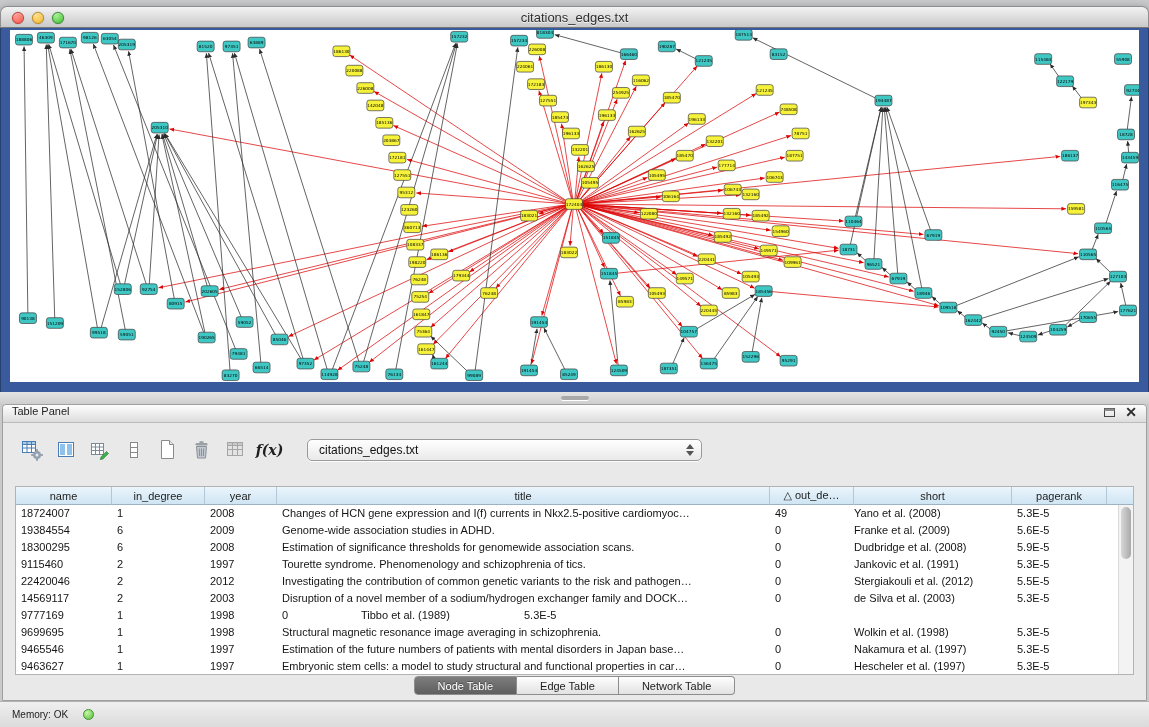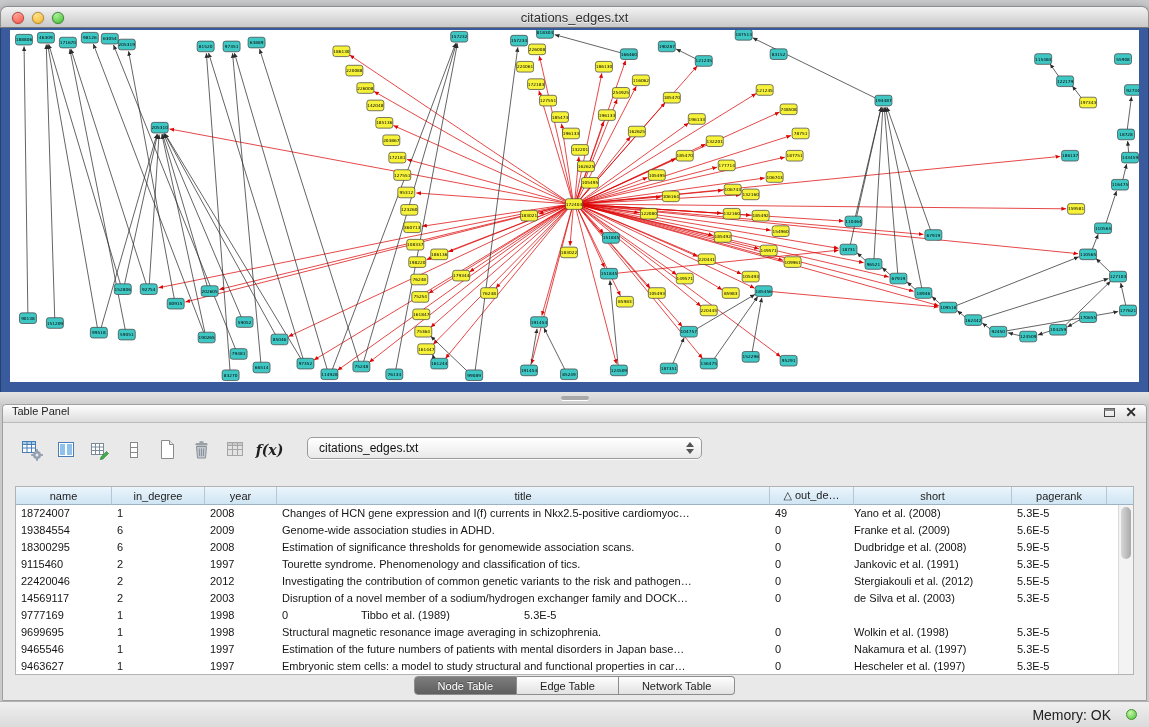--- a/index.html
+++ b/index.html
@@ -20,21 +20,21 @@
   
   .splitter{position:absolute;top:392px;left:0;width:100%;height:12px;background:linear-gradient(#e4e4e4,#cecece);display:flex;align-items:center;justify-content:center}
   .grip{width:28px;height:4px;border-radius:2px;background:#a9a9a9;box-shadow:0 1px 0 #fff}
 
   
   .table-panel{position:absolute;top:404px;left:2px;right:2px;height:297px;background:#e9e9e9;border:1px solid #9f9f9f;border-radius:4px 4px 0 0}
   .tp-header{height:18px;background:linear-gradient(#fdfdfd,#dddddd);border-bottom:1px solid #bcbcbc;border-radius:4px 4px 0 0;display:flex;align-items:flex-start;padding:0 9px;font-size:11px;color:#222}
   .tp-actions{margin-left:auto;display:flex;align-items:center;gap:9px}
   .close-x{font-size:14px;font-weight:bold;color:#2d2d2d;line-height:1}
 
-  .toolbar{display:flex;align-items:flex-start;gap:9px;padding:14px 16px 10px}
+  .toolbar{display:flex;align-items:center;gap:9px;padding:14px 16px 10px}
   .tbtn{background:none;border:none;width:25px;height:25px;display:flex;align-items:center;justify-content:center;padding:0}
   .fx{font-family:"DejaVu Serif",serif;font-style:italic;font-size:14px;font-weight:bold;color:#1e1e1e}
   .dropdown{margin-left:16px;width:395px;height:22px;border:1px solid #9b9b9b;border-radius:5px;background:linear-gradient(#ffffff,#e9e9e9);display:flex;align-items:center;padding:0 7px 0 11px;font-size:12px;color:#111;box-shadow:0 1px 0 rgba(255,255,255,.8)}
   .dd-arrows{margin-left:auto;display:flex;flex-direction:column;gap:2px;align-items:center}
 
   .table-wrap{position:absolute;left:12px;right:12px;top:81px;height:189px;background:#fff;border:1px solid #b3b3b3}
   .thead{display:flex;height:18px}
   .th{background:linear-gradient(#ebf5fc,#cfe5f3);border-right:1px solid #b4c7d6;border-bottom:1px solid #9db3c4;font-size:11px;color:#1d1d1d;display:flex;align-items:center;justify-content:center;overflow:hidden;white-space:nowrap;flex-shrink:0}
   .th.fill{flex:1;border-right:none}
   .c0{width:96px}.c1{width:93px}.c2{width:72px}.c3{width:493px}.c4{width:84px}.c5{width:158px}.c6{width:95px}
@@ -44,21 +44,21 @@
   .td.c5{text-align:left;padding-left:0}
   .vscroll{position:absolute;top:18px;right:0;width:15px;bottom:0;background:#f3f3f3;border-left:1px solid #d9d9d9}
   .thumb{margin:2px;height:52px;border-radius:6px;background:linear-gradient(90deg,#d8d8d8,#a9a9a9)}
 
   .tabs{position:absolute;left:0;right:0;top:271px;display:flex;justify-content:center}
   .tab{height:19px;line-height:18px;padding:0 23px;font-size:11px;color:#1e1e1e;background:linear-gradient(#fefefe,#e2e2e2);border:1px solid #8d8d8d;border-left:none}
   .tab:first-child{border-left:1px solid #8d8d8d;border-radius:4px 0 0 4px}
   .tab:last-child{border-radius:0 4px 4px 0}
   .tab.active{background:linear-gradient(#7d7d7d,#5e5e5e);color:#fff;text-shadow:0 -1px 0 rgba(0,0,0,.4)}
 
-  .statusbar{position:absolute;left:0;top:701px;width:100%;height:26px;background:linear-gradient(#efefef,#dbdbdb);border-top:1px solid #b2b2b2;display:flex;align-items:center;justify-content:flex-end;gap:15px;padding:0 12px;font-size:14px;color:#222}
+  .statusbar{position:absolute;left:0;top:701px;width:100%;height:26px;background:linear-gradient(#efefef,#dbdbdb);border-top:1px solid #b2b2b2;display:flex;align-items:center;justify-content:flex-start;gap:15px;padding:0 12px;font-size:10px;color:#222}
   .mem-dot{width:11px;height:11px;border-radius:50%;background:radial-gradient(circle at 35% 30%,#c9f7a8,#4fbf3a);border:1px solid #3c9427}
 </style>
 </head>
 <body>
 
 <div class="app">
 
   <div class="net-window">
     <div class="titlebar">
       <div class="lights">
@@ -940,21 +940,21 @@
             <div class="td c2">2008</div>
             <div class="td c3">Estimation of significance thresholds for genomewide association scans.</div>
             <div class="td c4">0</div>
             <div class="td c5">Dudbridge et al. (2008)</div>
             <div class="td c6">5.9E-5</div>
           </div>
           <div class="tr">
             <div class="td c0">9115460</div>
             <div class="td c1">2</div>
             <div class="td c2">1997</div>
-            <div class="td c3">Tourette syndrome. Phenomenology and classification of tics.</div>
+            <div class="td c3">Tourette syndrome. Phenomenology and schizophrenia of tics.</div>
             <div class="td c4">0</div>
             <div class="td c5">Jankovic et al. (1991)</div>
             <div class="td c6">5.3E-5</div>
           </div>
           <div class="tr">
             <div class="td c0">22420046</div>
             <div class="td c1">2</div>
             <div class="td c2">2012</div>
             <div class="td c3">Investigating the contribution of common genetic variants to the risk and pathogen…</div>
             <div class="td c4">0</div>

